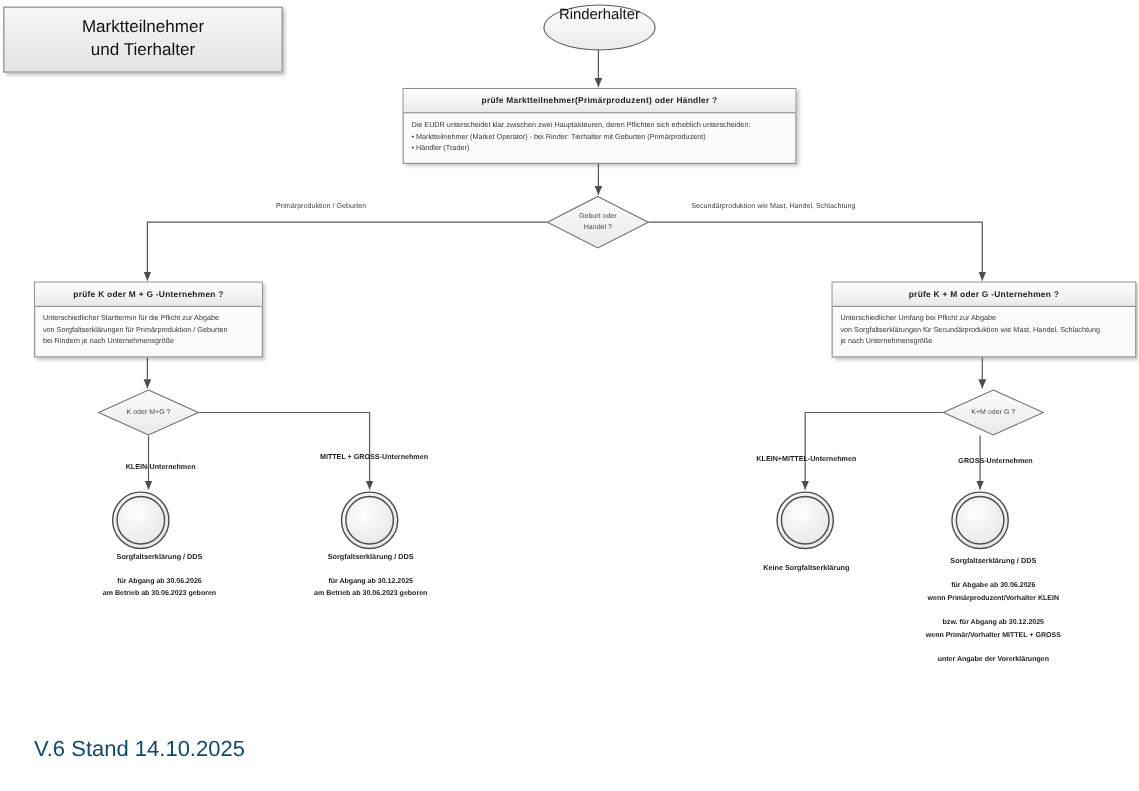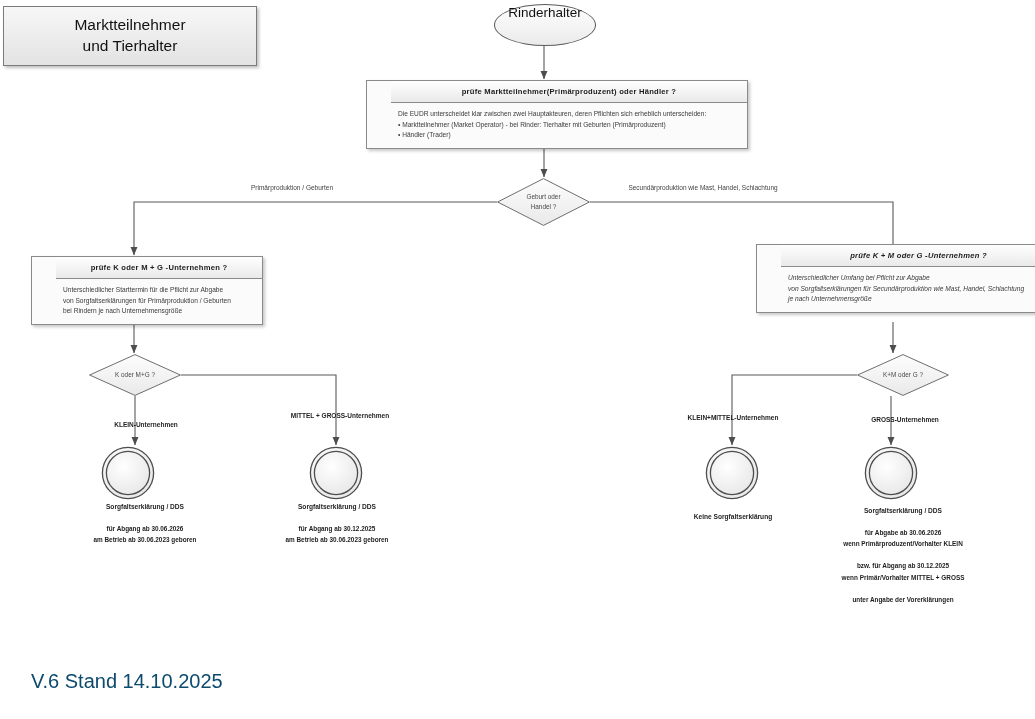--- a/index.html
+++ b/index.html
@@ -47,21 +47,20 @@
     display: flex; align-items: flex-start; justify-content: center;
     font-size: 13.5px;
     color: #111;
   }
 
   
   .proc {
     border: 1px solid #8a8a8a;
     background: #fbfbfb;
     box-shadow: 2px 2px 3px rgba(0,0,0,0.22);
-    padding-left: 24px;
   }
   .proc .hdr {
     background: linear-gradient(to bottom, #fefefe 0%, #f4f4f4 50%, #e9e9e9 100%);
     border-bottom: 1px solid #8a8a8a;
     text-align: center;
     font-weight: bold;
     font-size: 7.6px;
     letter-spacing: 0.25px;
     padding: 6px 4px 6px 4px;
     color: #1c1c1c;
@@ -70,21 +69,21 @@
     padding: 6px 7px 7px 7px;
     font-size: 6.6px;
     line-height: 1.62;
     color: #3a3a3a;
   }
   .proc .body .li { white-space: nowrap; }
   .proc .body .li.bullet::before { content: "\2022  "; }
 
   #proc-top { left: 366px; top: 80px; width: 356px; }
   #proc-left { left: 31px; top: 256px; width: 206px; }
-  #proc-right { left: 756px; top: 244px; width: 275px; font-style: italic; }
+  #proc-right { left: 756px; top: 256px; width: 275px; }
 
   
   .diamond-wrap { }
   .diamond-wrap svg { display: block; overflow: visible; }
   .diamond-label {
     position: absolute;
     inset: 0;
     display: flex;
     flex-direction: column;
     align-items: center;

